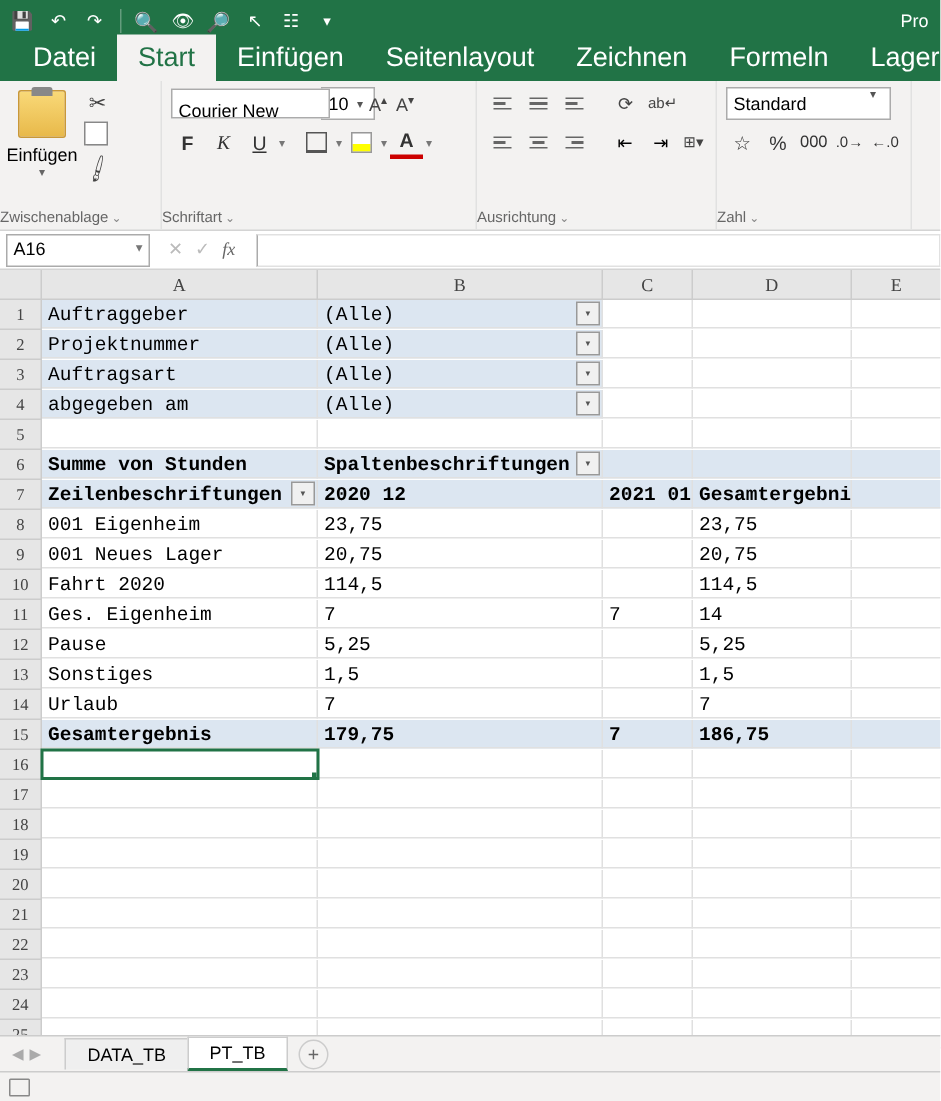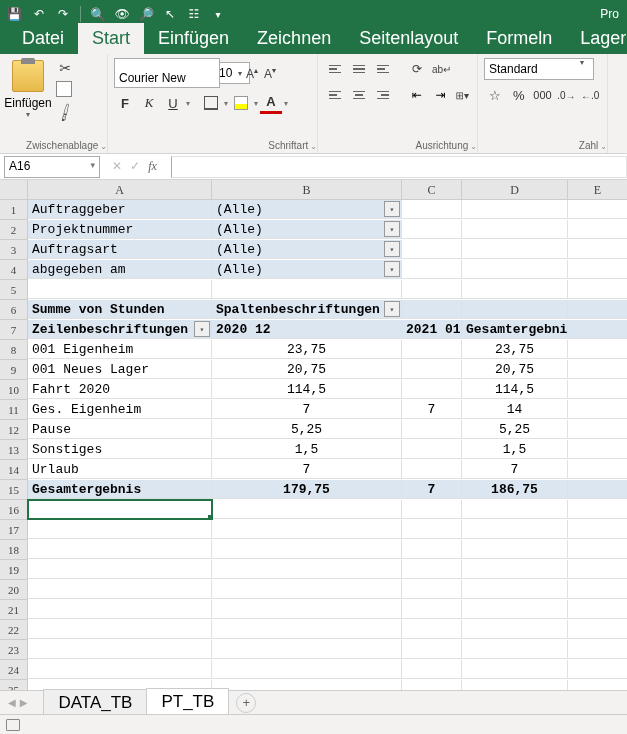--- a/index.html
+++ b/index.html
@@ -11,36 +11,36 @@
 .qat-sep { width: 1px; height: 16px; background: rgba(255,255,255,0.3); margin: 0 4px; }
 .title-spacer { flex: 1; }
 .title-text { color: #fff; font-size: 12px; padding-right: 4px; }
 
 .ribbon-tabs { background: #217346; height: 26px; display: flex; align-items: flex-end; padding-left: 8px; }
 .ribbon-tab { padding: 5px 14px; color: #fff; font-size: 18px; cursor: pointer; }
 .ribbon-tab.active { background: #f3f2f1; color: #217346; }
 
 .ribbon { background: #f3f2f1; height: 100px; border-bottom: 1px solid #d4d4d4; display: flex; }
 .ribbon-group { border-right: 1px solid #e1e1e1; padding: 4px 6px 2px 6px; display: flex; flex-direction: column; position: relative; }
-.ribbon-group-label { font-size: 10px; color: #666; text-align: right; position: absolute; bottom: 2px; left: 0; right: 0; }
+.ribbon-group-label { font-size: 10px; color: #666; text-align: left; position: absolute; bottom: 2px; left: 0; right: 0; }
 .ribbon-group-label::after { content: "⌄"; font-size: 8px; margin-left: 2px; color: #888; }
 
 .clipboard-main { display: flex; gap: 4px; }
 .paste-btn { display: flex; flex-direction: column; align-items: center; width: 44px; cursor: pointer; }
 .paste-icon { width: 32px; height: 32px; background: linear-gradient(#f9d978,#e8b94a); border: 1px solid #c99838; border-radius: 2px; position: relative; margin-top: 2px; }
 .paste-icon::before { content:""; position:absolute; top:-3px; left:8px; width:14px; height:6px; background:#888; border-radius:2px 2px 0 0; }
 .clip-side { display: flex; flex-direction: column; gap: 2px; }
 .small-btn { width: 22px; height: 20px; display: flex; align-items: center; justify-content: center; cursor: pointer; color: #444; }
 .scissors { font-size: 14px; }
 .copy-icon { width: 14px; height: 14px; border: 1px solid #888; background: #fff; position: relative; }
 .copy-icon::after { content:""; position:absolute; top:-3px; left:-3px; width:14px; height:14px; border:1px solid #888; background:#fff; }
 .brush-icon { font-size: 13px; transform: rotate(-30deg); }
 
 .font-group-top { display: flex; gap: 2px; align-items: center; margin-bottom: 4px; }
-.font-name { width: 106px; height: 30px; border: 1px solid #ababab; background: #fff; font-size: 12px; padding: 12px 18px 2px 4px; position: relative; }
+.font-name { width: 106px; height: 20px; border: 1px solid #ababab; background: #fff; font-size: 12px; padding: 12px 18px 2px 4px; position: relative; }
 .font-size { width: 36px; height: 22px; border: 1px solid #ababab; background: #fff; font-size: 12px; padding: 2px 14px 2px 4px; }
 .dd-arrow { font-size: 8px; color: #555; margin-left: -14px; pointer-events: none; }
 .aa-btn { font-size: 12px; color: #444; padding: 0 2px; cursor: pointer; }
 .font-group-bot { display: flex; gap: 2px; align-items: center; }
 .fmt-btn { width: 22px; height: 22px; display: flex; align-items: center; justify-content: center; cursor: pointer; color: #333; font-size: 13px; }
 .bold { font-weight: bold; }
 .italic { font-style: italic; font-family: serif; }
 .under { text-decoration: underline; }
 .border-btn { width: 14px; height: 14px; border: 1px solid #555; border-bottom: 2px solid #555; }
 .fill-btn { width: 14px; height: 14px; background: linear-gradient(#fff 60%, #ffff00 60%); border: 1px solid #999; }
@@ -66,33 +66,33 @@
 .fx-check { color: #bbb; }
 .fx-label { font-style: italic; color: #666; font-family: serif; margin-right: 6px; }
 .formula-bar { flex: 1; height: 22px; border: 1px solid #e1e1e1; border-left: 1px solid #ababab; padding: 2px 4px; }
 
 .grid-wrap { position: relative; overflow: hidden; height: 520px; }
 .grid { display: grid; grid-template-columns: 28px 184px 190px 60px 106px 60px; font-family: "Courier New", monospace; font-size: 13px; }
 .col-head, .row-head, .corner { background: #e6e6e6; border-right: 1px solid #ccc; border-bottom: 1px solid #ccc; text-align: center; font-family: "Segoe UI"; font-size: 12px; color: #444; height: 20px; line-height: 20px; }
 .corner { background: #e6e6e6; }
 .row-head { font-size: 11px; }
 .cell { border-right: 1px solid #e0e0e0; border-bottom: 1px solid #e0e0e0; height: 19px; line-height: 19px; padding: 0 4px; white-space: nowrap; overflow: hidden; background: #fff; }
-.cell.r { text-align: center; }
+.cell.r { text-align: left; }
 .cell.filt { position: relative; }
 .filt-btn { position: absolute; right: 1px; top: 1px; width: 16px; height: 16px; border: 1px solid #999; background: #f0f0f0; font-size: 8px; display: flex; align-items: center; justify-content: center; cursor: pointer; color: #555; }
 .pivot-hdr { background: #dce6f1; font-weight: bold; }
 .pivot-filter-area { background: #dce6f1; }
 .pivot-total { background: #dce6f1; font-weight: bold; }
 .sel { outline: 2px solid #217346; outline-offset: -1px; }
 .sel::after { content:""; position:absolute; right:-3px; bottom:-3px; width:6px; height:6px; background:#217346; }
 .cell.selcell { position: relative; }
 
 .sheet-tabs { position: absolute; bottom: 20px; left: 0; right: 0; height: 24px; background: #f3f2f1; border-top: 1px solid #ccc; display: flex; align-items: center; padding-left: 8px; gap: 0; }
 .tab-nav { display:flex; gap:4px; margin-right:16px; color:#aaa; font-size:10px; }
-.sheet-tab { padding: 3px 14px; border: 1px solid #ccc; border-bottom: none; background: #efefef; font-size: 17px; cursor: pointer; margin-right: -1px; }
+.sheet-tab { padding: 3px 14px; border: 1px solid #ccc; border-bottom: none; background: #efefef; font-size: 12px; cursor: pointer; margin-right: -1px; }
 .sheet-tab.active { background: #fff; border-bottom: 2px solid #217346; font-weight: normal; }
 .add-sheet { width: 20px; height: 20px; border: 1px solid #ccc; border-radius: 50%; display: flex; align-items: center; justify-content: center; margin-left: 8px; cursor: pointer; color: #666; font-size: 13px; }
 
 .statusbar { position: absolute; bottom: 0; left: 0; right: 0; height: 20px; background: #f3f2f1; border-top: 1px solid #ccc; display: flex; align-items: center; padding: 0 6px; }
 .sb-icon { width: 14px; height: 12px; border: 1px solid #888; border-radius: 1px; }
 </style>
 </head>
 <body>
 
 <div class="titlebar">
@@ -109,22 +109,22 @@
     <div class="qat-btn" style="font-size:10px">▾</div>
   </div>
   <div class="title-spacer"></div>
   <div class="title-text">Pro</div>
 </div>
 
 <div class="ribbon-tabs">
   <div class="ribbon-tab">Datei</div>
   <div class="ribbon-tab active">Start</div>
   <div class="ribbon-tab">Einfügen</div>
+  <div class="ribbon-tab">Seitenlayout</div>
   <div class="ribbon-tab">Zeichnen</div>
-  <div class="ribbon-tab">Seitenlayout</div>
   <div class="ribbon-tab">Formeln</div>
   <div class="ribbon-tab">Lager</div>
   <div class="ribbon-tab">Überprüfen</div>
   <div class="ribbon-tab">Ansicht</div>
 </div>
 
 <div class="ribbon">
   <div class="ribbon-group" style="width:108px">
     <div class="clipboard-main">
       <div class="paste-btn">

